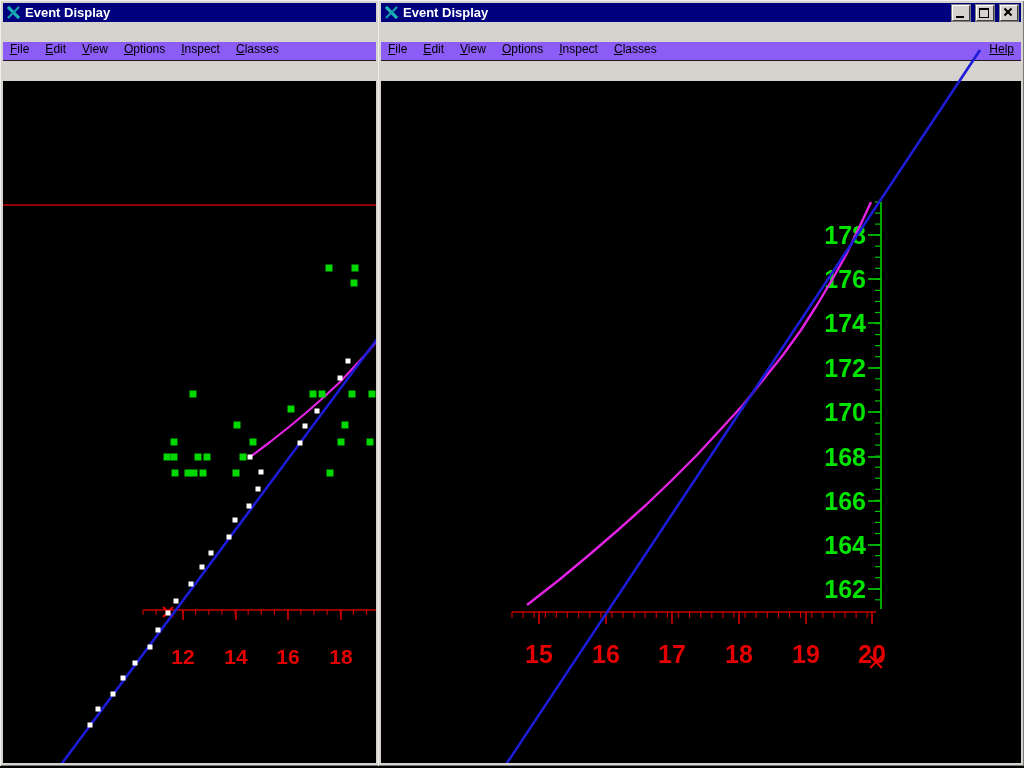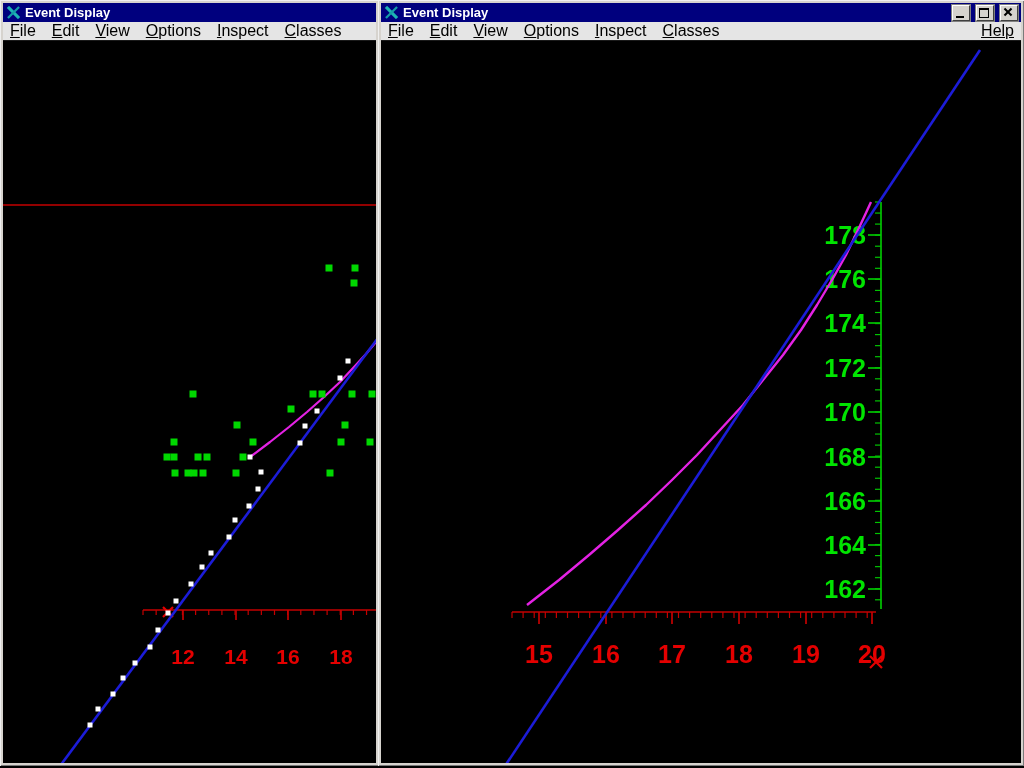--- a/index.html
+++ b/index.html
@@ -1,37 +1,37 @@
 <!DOCTYPE html>
 <html><head>
 <meta charset="utf-8">
 <style>
   html,body{margin:0;padding:0}
   body{width:1024px;height:768px;background:#000;position:relative;overflow:hidden;
        font-family:"Liberation Sans",sans-serif;}
   .window{position:absolute;top:0;height:766px;background:#d6d3ce;padding:3px;
           box-sizing:border-box;display:flex;flex-direction:column;
-          box-shadow:inset 1px 1px 0 #efefef, inset -1px -1px 0 #7a7a7a;}
+          box-shadow:inset 1px 1px 0 #efefef, inset -1px -1px 0 #7a7a7a;gap:20px;}
   .win-left{left:0;width:379px;}
   .win-right{left:378px;width:646px;}
   .titlebar{height:19px;flex:0 0 19px;background:#00007e;color:#fff;display:flex;
             align-items:center;padding:0 3px;gap:4px;}
   .title-text{font-size:13px;font-weight:bold;white-space:nowrap;}
   .logo{width:15px;height:13px;flex:0 0 15px;}
   .tb-spacer{flex:1;}
   .tb-btn{width:16px;height:14px;background:#d6d3ce;border:1px solid;
           border-color:#ffffff #404040 #404040 #ffffff;position:relative;margin-left:2px;
           box-shadow:0 0 0 1px #808080;}
   .glyph-min{position:absolute;left:3px;bottom:2px;width:8px;height:2px;background:#000;}
   .glyph-max{position:absolute;left:2px;top:2px;width:8px;height:7px;border:1px solid #000;border-top-width:2px;}
   .glyph-close-a,.glyph-close-b{position:absolute;left:2px;top:5px;width:10px;height:2px;background:#000;}
   .glyph-close-a{transform:rotate(45deg);}
   .glyph-close-b{transform:rotate(-45deg);}
-  .menubar{height:18px;flex:0 0 18px;background:#e5e5e5;display:flex;align-items:flex-start;
-           font-size:16px;color:#000;padding:0 7px;gap:16px;border-bottom:1px solid #1a1a1a;}
+  .menubar{height:18px;flex:0 0 18px;background:#8b5cf6;display:flex;align-items:flex-start;
+           font-size:12px;color:#000;padding:0 7px;gap:16px;border-bottom:1px solid #1a1a1a;}
   .menu-item{white-space:nowrap;cursor:default;}
   .menu-help{margin-left:auto;text-decoration:underline;}
   .canvas{flex:1;background:#000;}
   svg.plot{position:absolute;display:block;}
   u{text-decoration:underline;}
 </style>
 </head>
 <body>
 
 <div class="window win-left">

